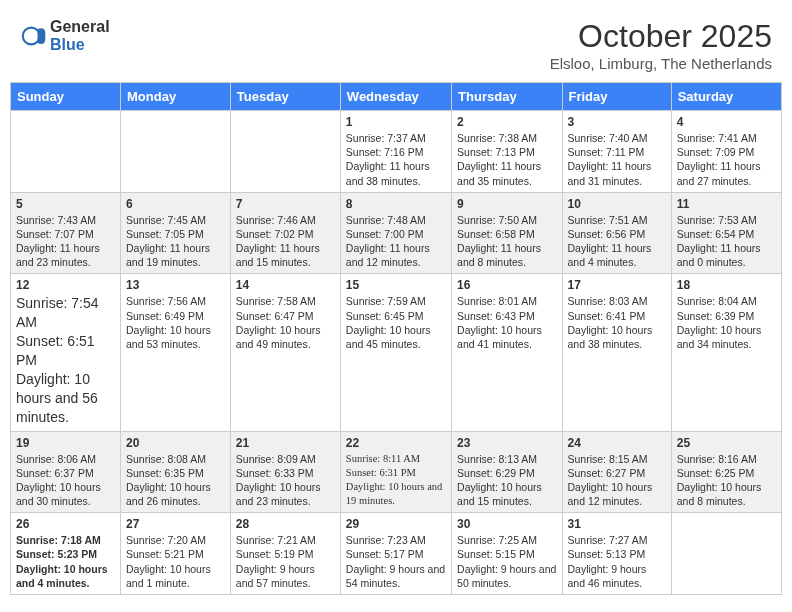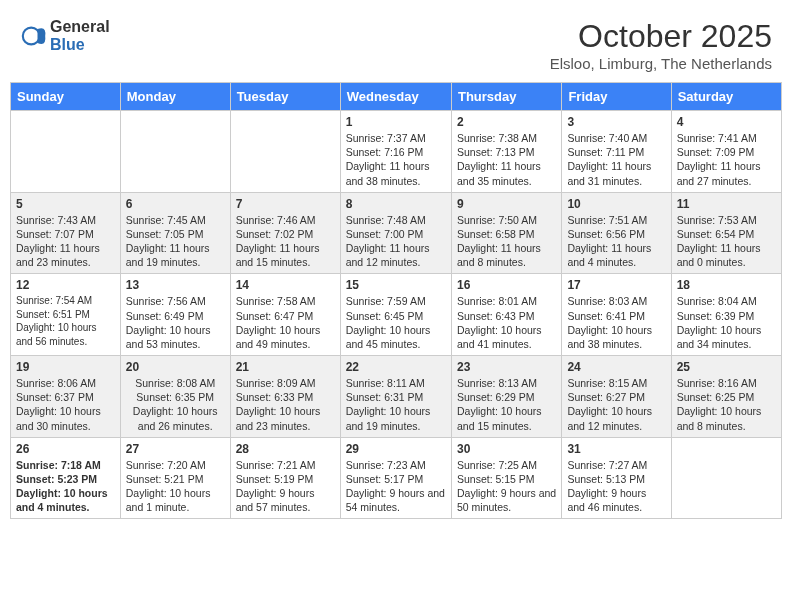--- a/index.html
+++ b/index.html
@@ -185,21 +185,21 @@
         <td>
           <span class="day-num">11</span>
           <div style="white-space: pre-line; font-size: 10.5px; line-height: 1.35;">Sunrise: 7:53 AM
 Sunset: 6:54 PM
 Daylight: 11 hours and 0 minutes.</div>
         </td>
       </tr>
       <tr>
         <td>
           <span class="day-num">12</span>
-          <div style="white-space: pre-line; font-size: 10px; line-height: 1.35;">Sunrise: 7:54 AM
+          <div style="white-space: pre-line; font-size: 14px; line-height: 1.35;">Sunrise: 7:54 AM
 Sunset: 6:51 PM
 Daylight: 10 hours and 56 minutes.</div>
         </td>
         <td>
           <span class="day-num">13</span>
           <div style="white-space: pre-line; font-size: 10.5px; line-height: 1.35;">Sunrise: 7:56 AM
 Sunset: 6:49 PM
 Daylight: 10 hours and 53 minutes.</div>
         </td>
         <td>
@@ -235,33 +235,33 @@
       </tr>
       <tr>
         <td>
           <span class="day-num">19</span>
           <div style="white-space: pre-line; font-size: 10.5px; line-height: 1.35;">Sunrise: 8:06 AM
 Sunset: 6:37 PM
 Daylight: 10 hours and 30 minutes.</div>
         </td>
         <td>
           <span class="day-num">20</span>
-          <div style="white-space: pre-line; font-size: 10.5px; line-height: 1.35; text-align: center;">Sunrise: 8:08 AM
+          <div style="white-space: pre-line; font-size: 10.5px; line-height: 1.35;">Sunrise: 8:08 AM
 Sunset: 6:35 PM
 Daylight: 10 hours and 26 minutes.</div>
         </td>
         <td>
           <span class="day-num">21</span>
           <div style="white-space: pre-line; font-size: 10.5px; line-height: 1.35;">Sunrise: 8:09 AM
 Sunset: 6:33 PM
 Daylight: 10 hours and 23 minutes.</div>
         </td>
         <td>
           <span class="day-num">22</span>
-          <div style="white-space: pre-line; font-size: 10.5px; line-height: 1.35;">Sunrise: 8:11 AM
+          <div style="white-space: pre-line; font-size: 10.5px; line-height: 1.35; font-family: Liberation Serif, serif;">Sunrise: 8:11 AM
 Sunset: 6:31 PM
 Daylight: 10 hours and 19 minutes.</div>
         </td>
         <td>
           <span class="day-num">23</span>
           <div style="white-space: pre-line; font-size: 10.5px; line-height: 1.35;">Sunrise: 8:13 AM
 Sunset: 6:29 PM
 Daylight: 10 hours and 15 minutes.</div>
         </td>
         <td>

